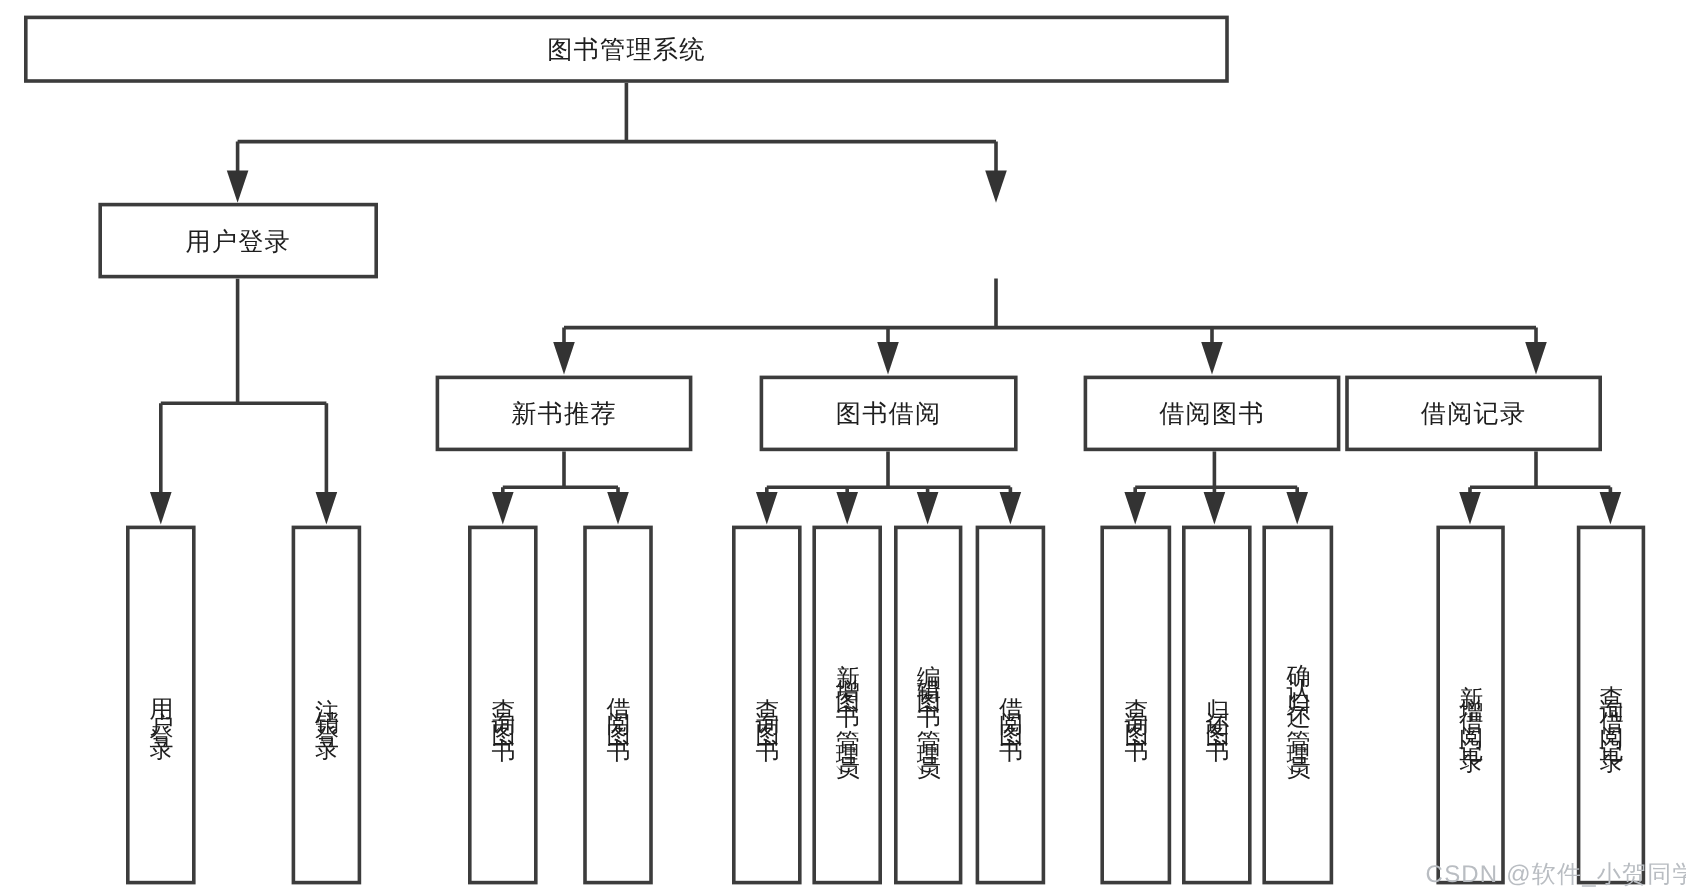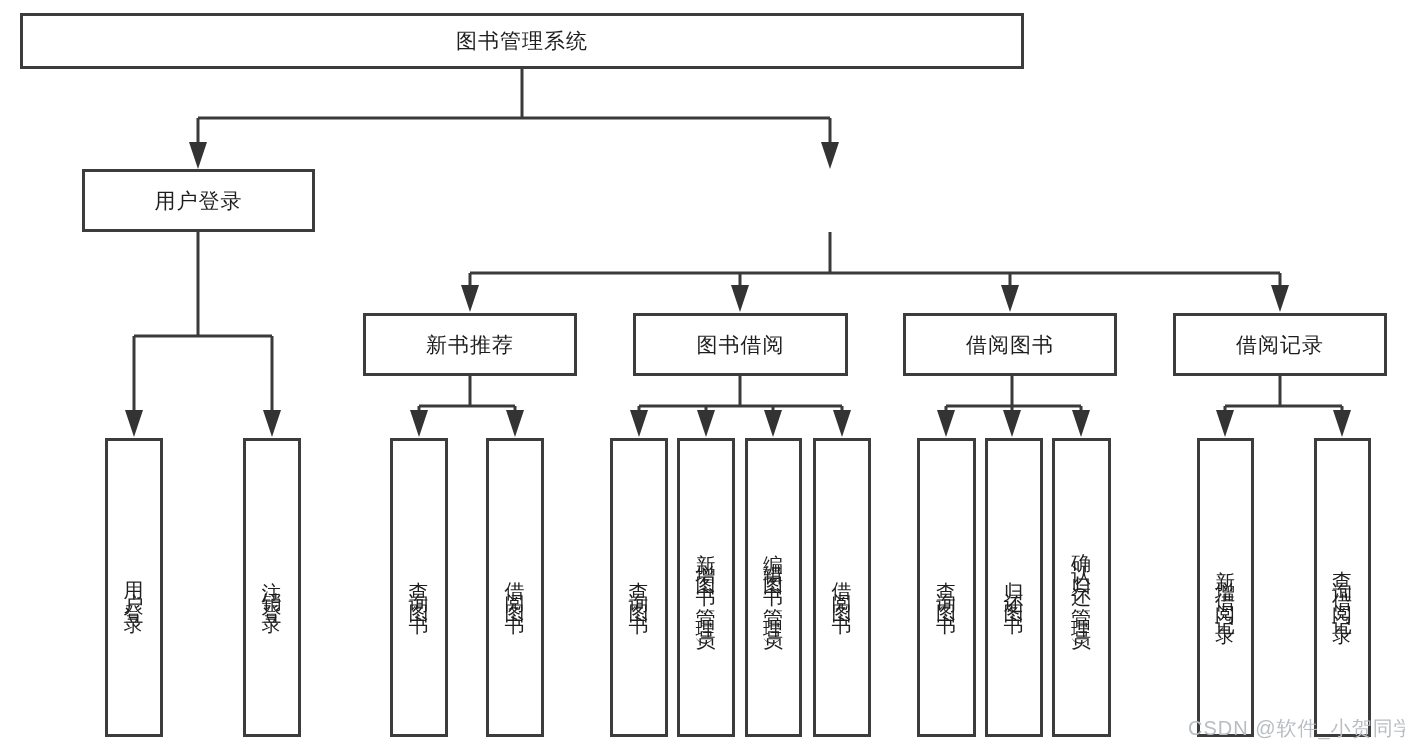--- a/index.html
+++ b/index.html
@@ -96,21 +96,21 @@
 
   <div class="box" style="left:363px;top:313px;width:214px;height:63px">
     <span class="hlabel">新书推荐</span>
   </div>
   <div class="box" style="left:633px;top:313px;width:215px;height:63px">
     <span class="hlabel">图书借阅</span>
   </div>
   <div class="box" style="left:903px;top:313px;width:214px;height:63px">
     <span class="hlabel">借阅图书</span>
   </div>
-  <div class="box" style="left:1173px;top:313px;width:214px;height:63px">
+  <div class="box" style="left:1121px;top:313px;width:214px;height:63px">
     <span class="hlabel">借阅记录</span>
   </div>
 
   <div class="box leaf" style="left:105px;top:438px;width:58px;height:299px">
     <span class="vlabel">用户登录</span>
   </div>
   <div class="box leaf" style="left:243px;top:438px;width:58px;height:299px">
     <span class="vlabel">注销登录</span>
   </div>
 

